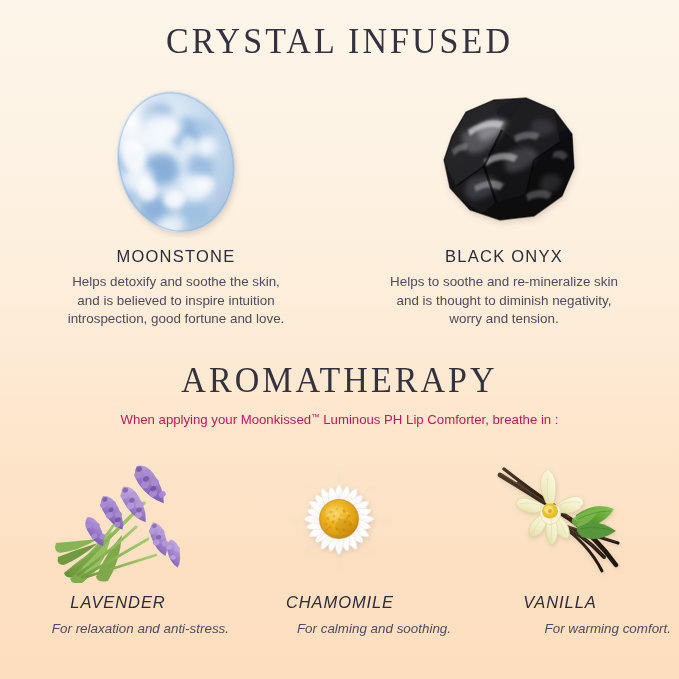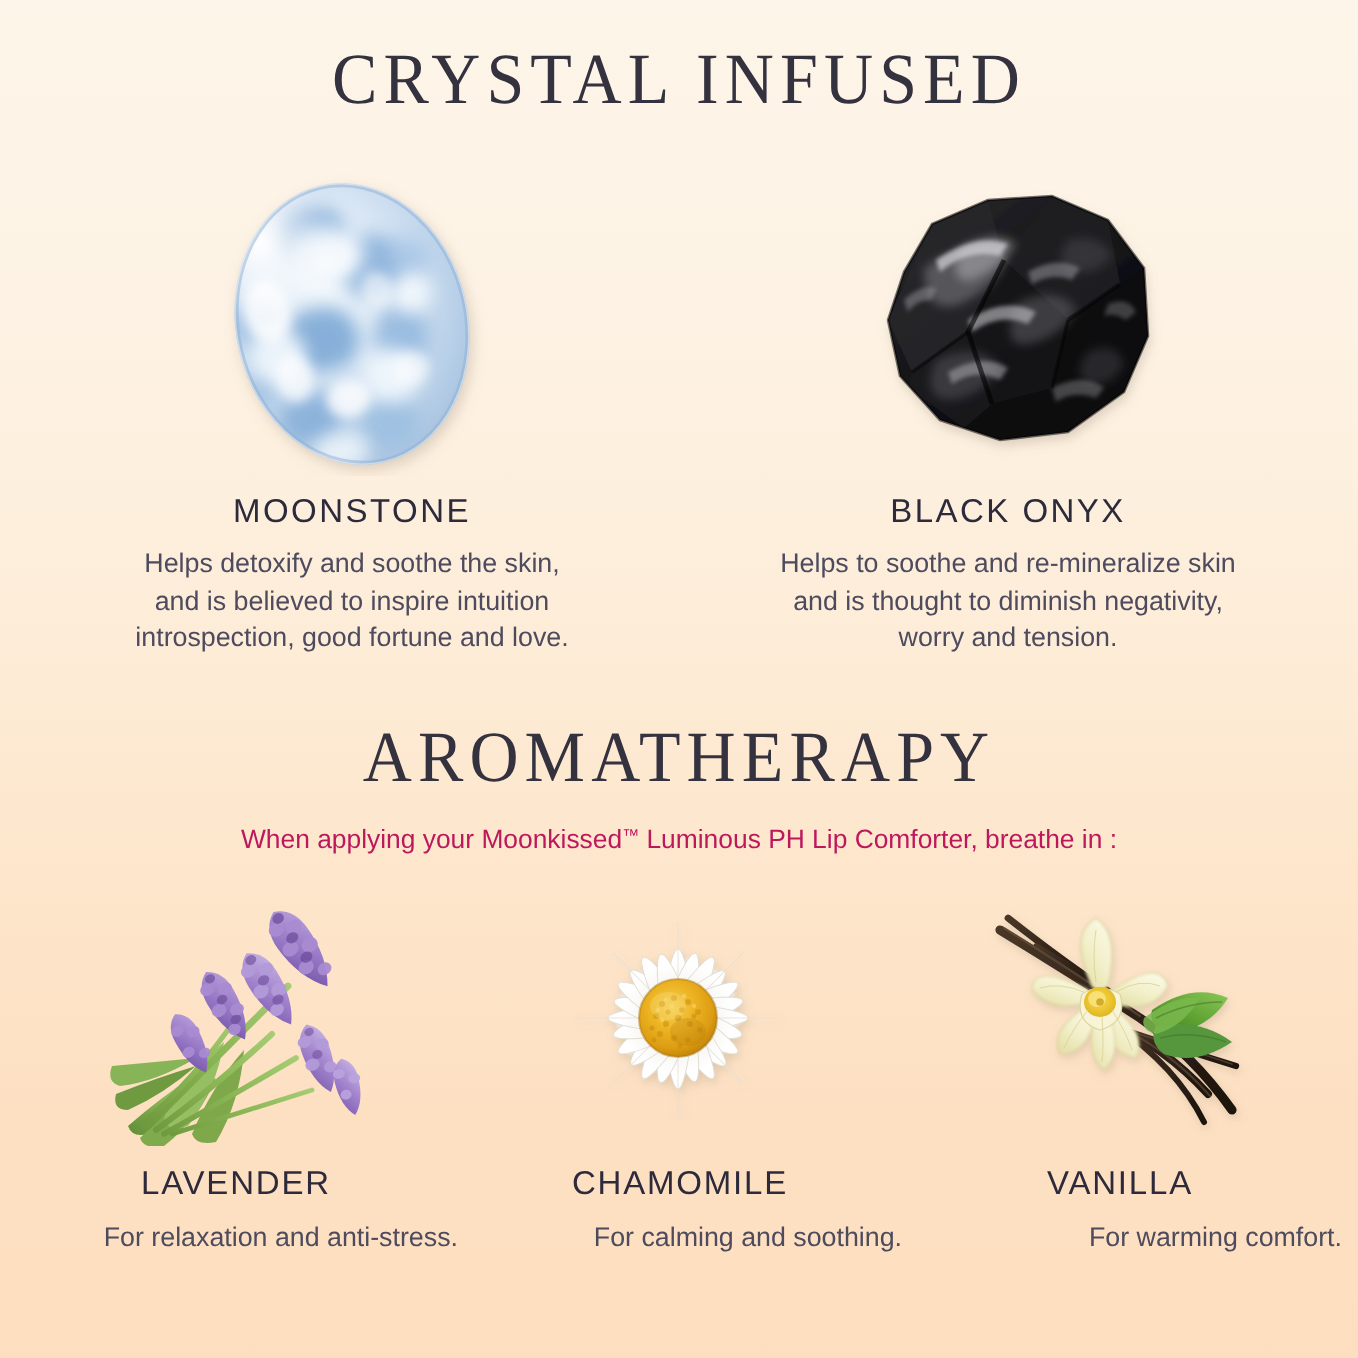--- a/index.html
+++ b/index.html
@@ -105,22 +105,23 @@
     white-space: nowrap;
   }
   #aroma-subtitle .tm {
     font-size: 8.5px;
     vertical-align: 0.42em;
     letter-spacing: 0;
   }
 
   .aroma-col {
     position: absolute;
-    top: 443px;
+    top: 453px;
     width: 222px;
+    font-style: italic;
   }
   #aroma-col-lavender  { left: 7px; }
   #aroma-col-chamomile { left: 229px; }
   #aroma-col-vanilla   { left: 449px; }
 
   .botanical-stage {
     position: relative;
     height: 138px;
     width: 100%;
   }

